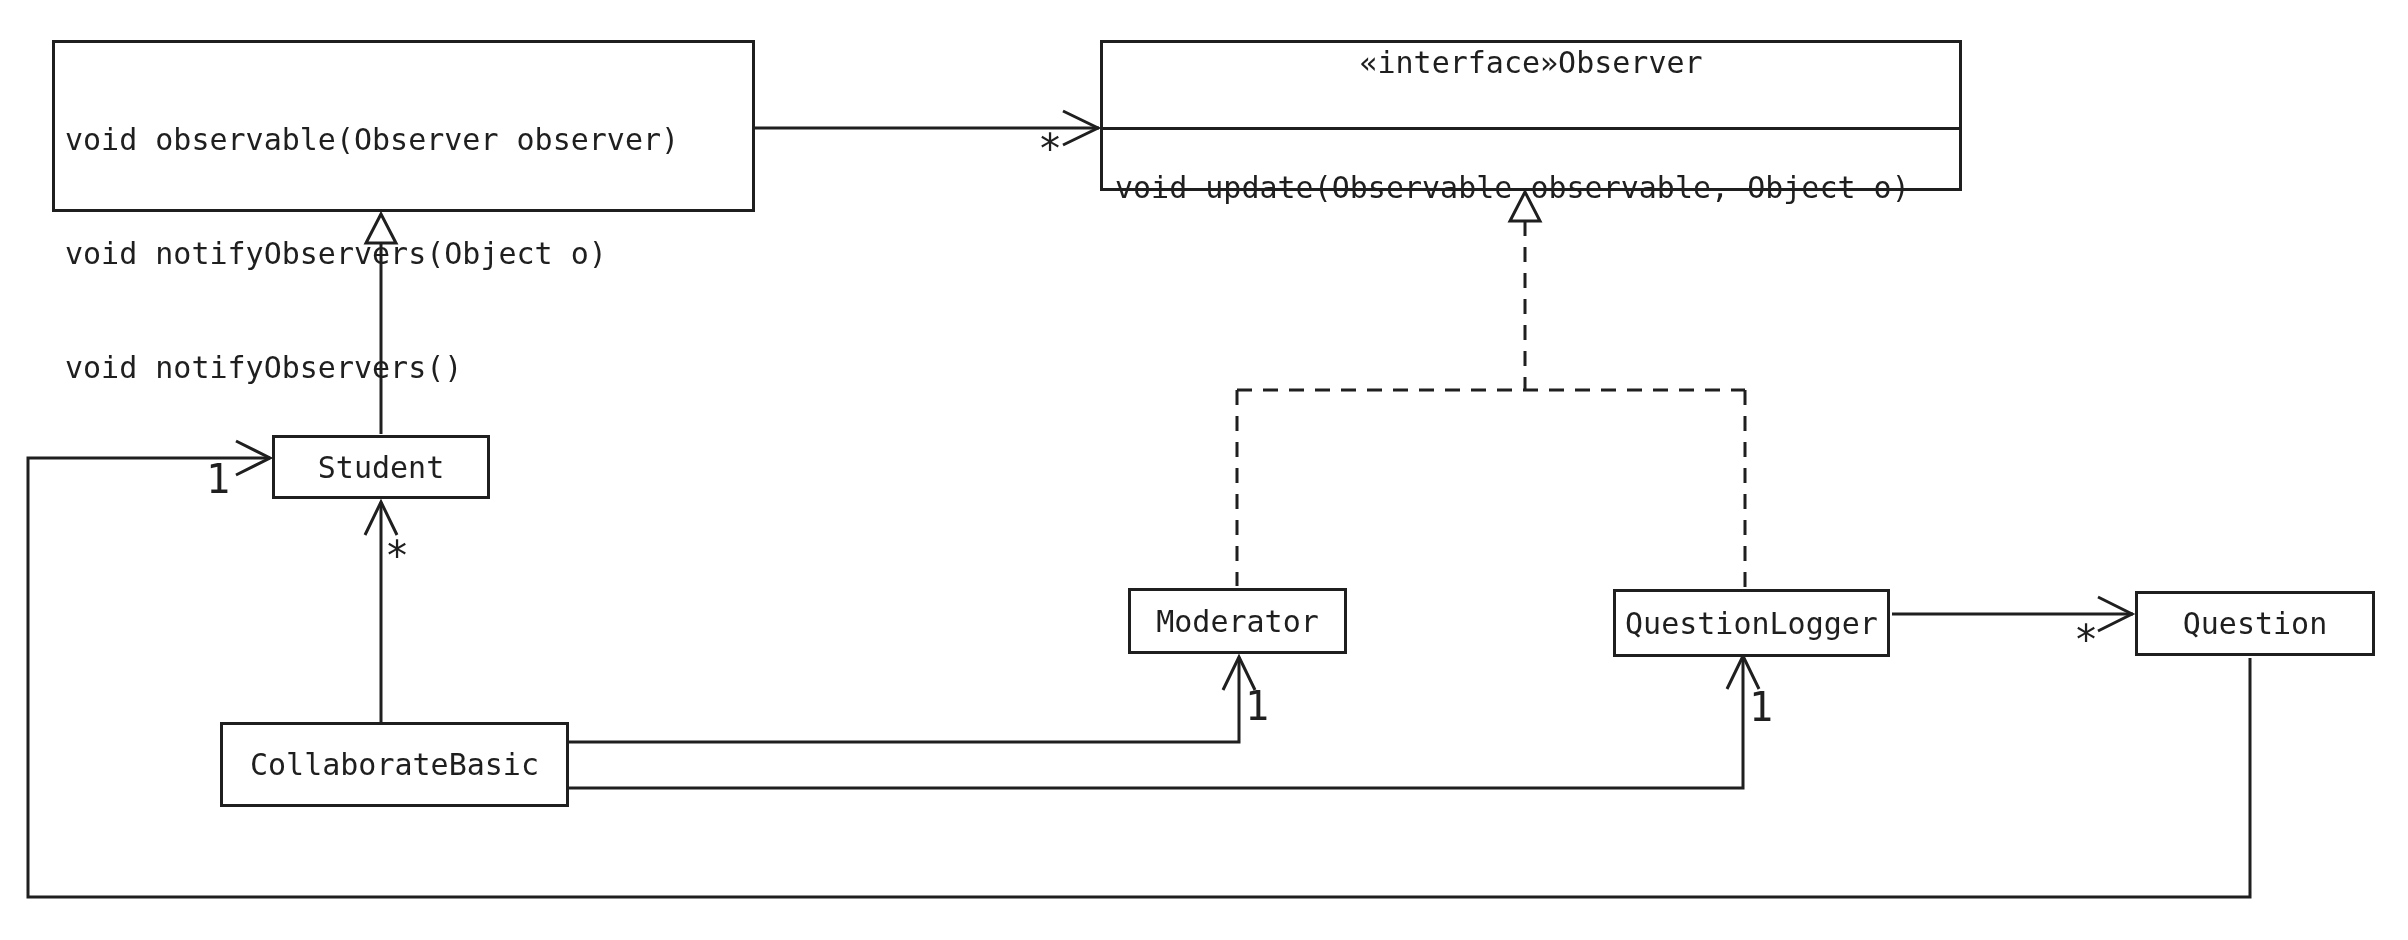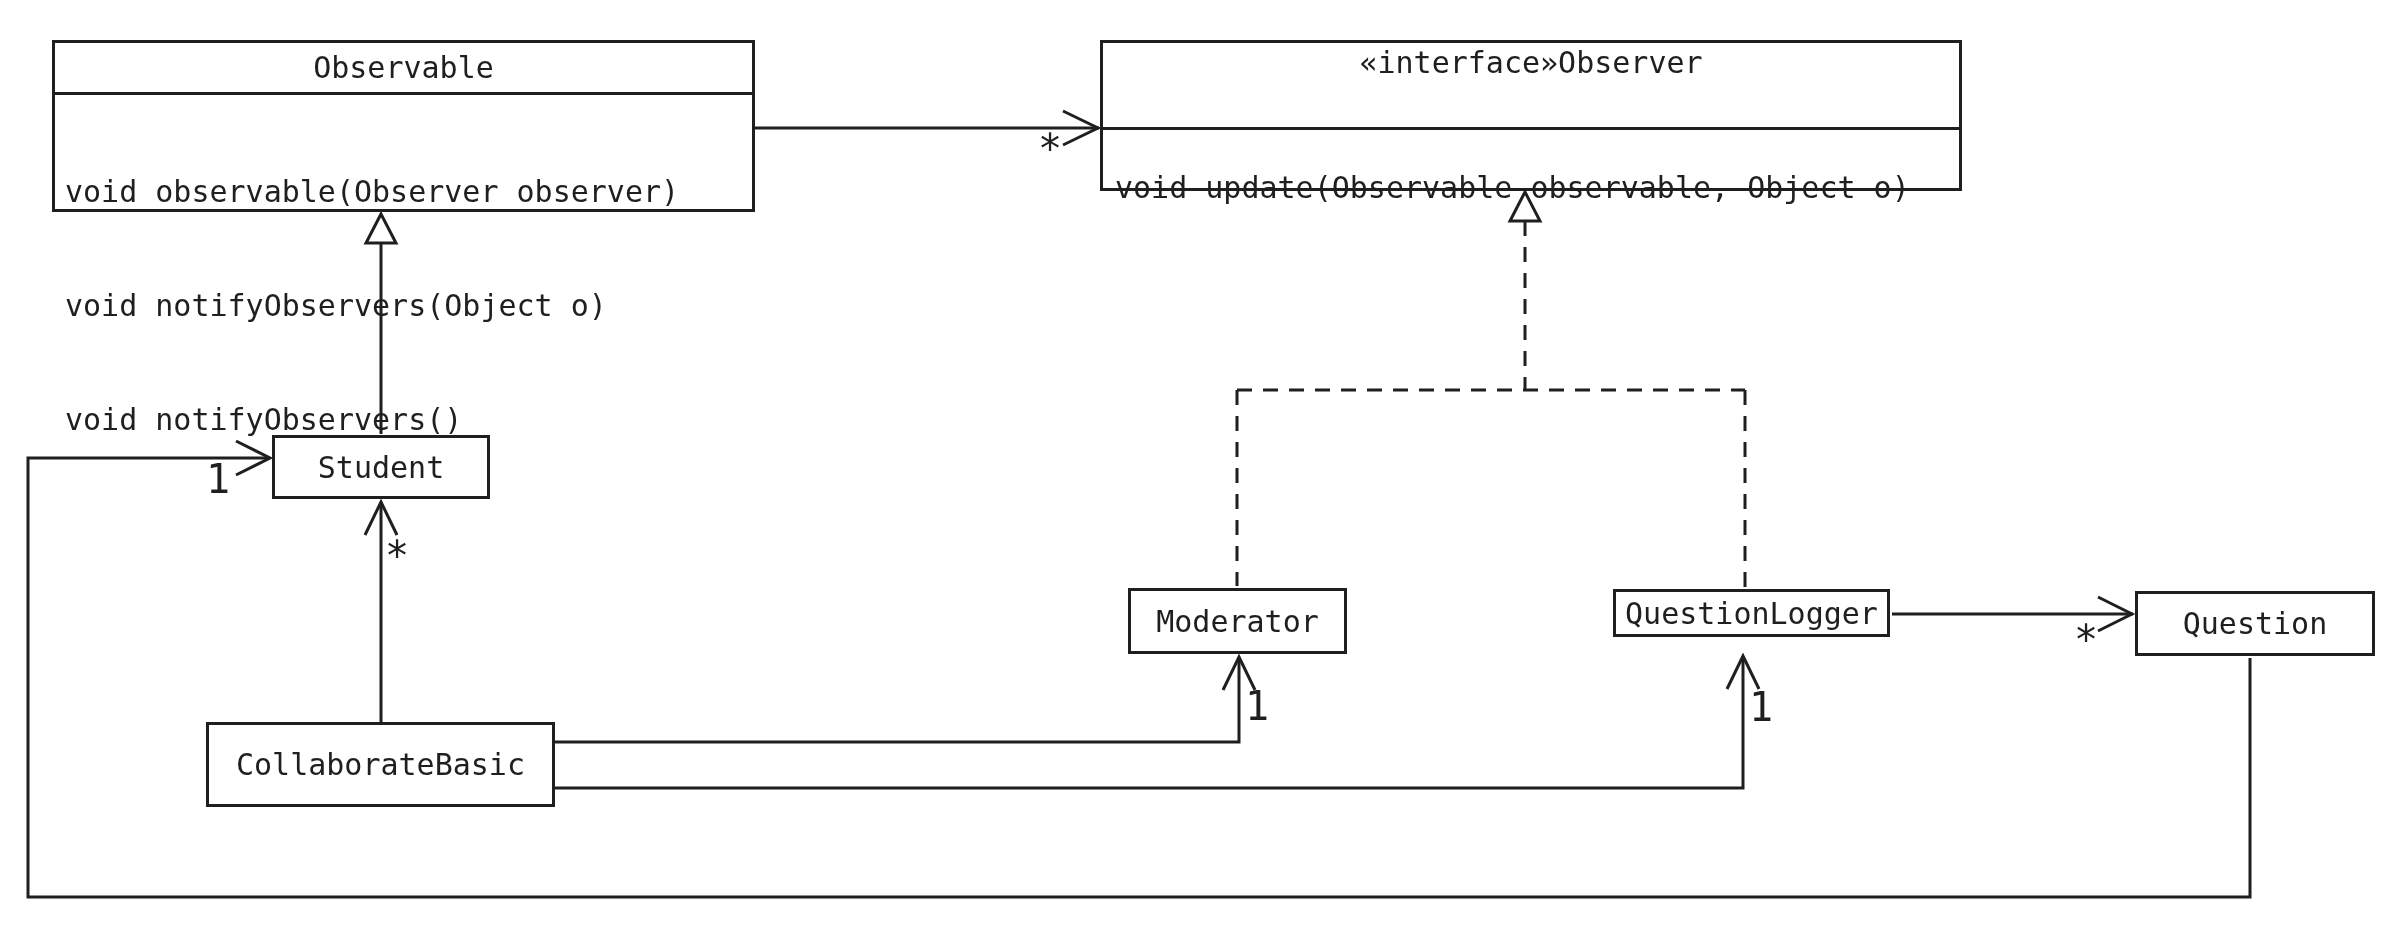--- a/index.html
+++ b/index.html
@@ -54,23 +54,23 @@
     line-height:1;
   }
   
   #box-observable  { left:52px;   top:40px;  width:703px; height:172px; }
   #box-observable .box-title   { height:52px; }
   #box-observer    { left:1100px; top:40px;  width:862px; height:151px; }
   #box-observer .title-stack   { height:87px; }
   #box-observer .method-single { height:58px; }
   #box-student     { left:272px;  top:435px; width:218px; height:64px; }
   #box-moderator   { left:1128px; top:588px; width:219px; height:66px; }
-  #box-qlogger     { left:1613px; top:589px; width:277px; height:48px; }
+  #box-qlogger     { left:1613px; top:589px; width:277px; height:68px; }
   #box-question    { left:2135px; top:591px; width:240px; height:65px; }
-  #box-collab      { left:206px;  top:722px; width:349px; height:85px; }
+  #box-collab      { left:220px;  top:722px; width:349px; height:85px; }
   
   #m-obs-observer  { left:1050px; top:149px; }
   #m-q-student     { left:218px;  top:479px; }
   #m-cb-student    { left:397px;  top:556px; }
   #m-cb-moderator  { left:1257px; top:706px; }
   #m-cb-qlogger    { left:1761px; top:707px; }
   #m-ql-question   { left:2086px; top:640px; }
 </style>
 </head>
 <body>
@@ -117,21 +117,20 @@
       <path d="M1727,689 L1743,656 L1759,689"></path>
     </g>
 
     <g>
       <line x1="1892" y1="614" x2="2133" y2="614"></line>
       <path d="M2098,597 L2132,614 L2098,631"></path>
     </g>
   </svg>
 
   <div class="box" id="box-observable">
-    <div class="box-title">Observable</div>
     <div class="box-methods">
       <div>void observable(Observer observer)</div>
       <div>void notifyObservers(Object o)</div>
       <div>void notifyObservers()</div>
     </div>
   </div>
 
   <div class="box" id="box-observer">
     <div class="title-stack">
       <div>«interface»</div>

